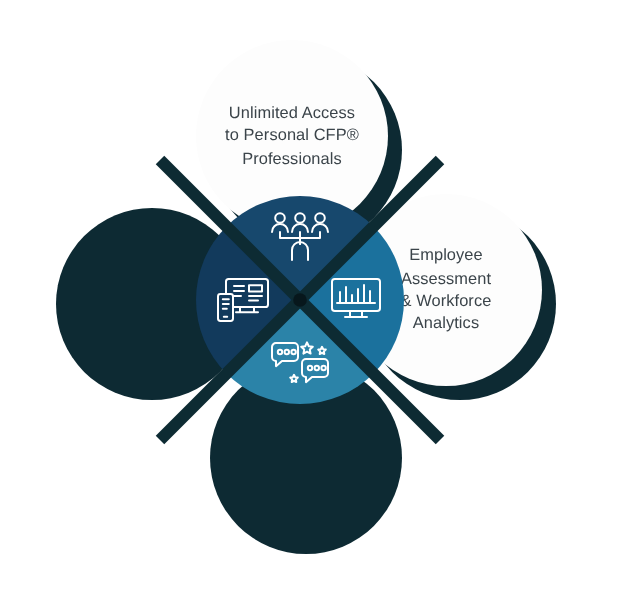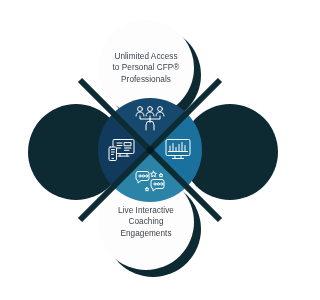--- a/index.html
+++ b/index.html
@@ -82,26 +82,27 @@
   </div>
 
   <div class="stage">
 
     <div class="petal" style="left:98px; top:20px; width:96px; height:96px;">
       <div class="petal-label">Unlimited Access
 to Personal CFP®
 Professionals</div>
     </div>
 
+    <div class="petal" style="left:175px; top:97px; width:96px; height:96px;">
+      <div class="petal-label">Employee
+Assessment
+&amp; Workforce
+Analytics</div>
+    </div>
 
-    <div class="petal" style="left:98px; top:174px; width:96px; height:96px;">
-      <div class="petal-label">Live Interactive
-Coaching
-Engagements</div>
-    </div>
 
 
   </div>
 
   <div id="hub-wrap">
     <svg class="hub-svg" width="104" height="104" viewBox="0 0 104 104">
       <defs>
         <clipPath id="hubClip">
           <circle cx="52" cy="52" r="52"></circle>
         </clipPath>

